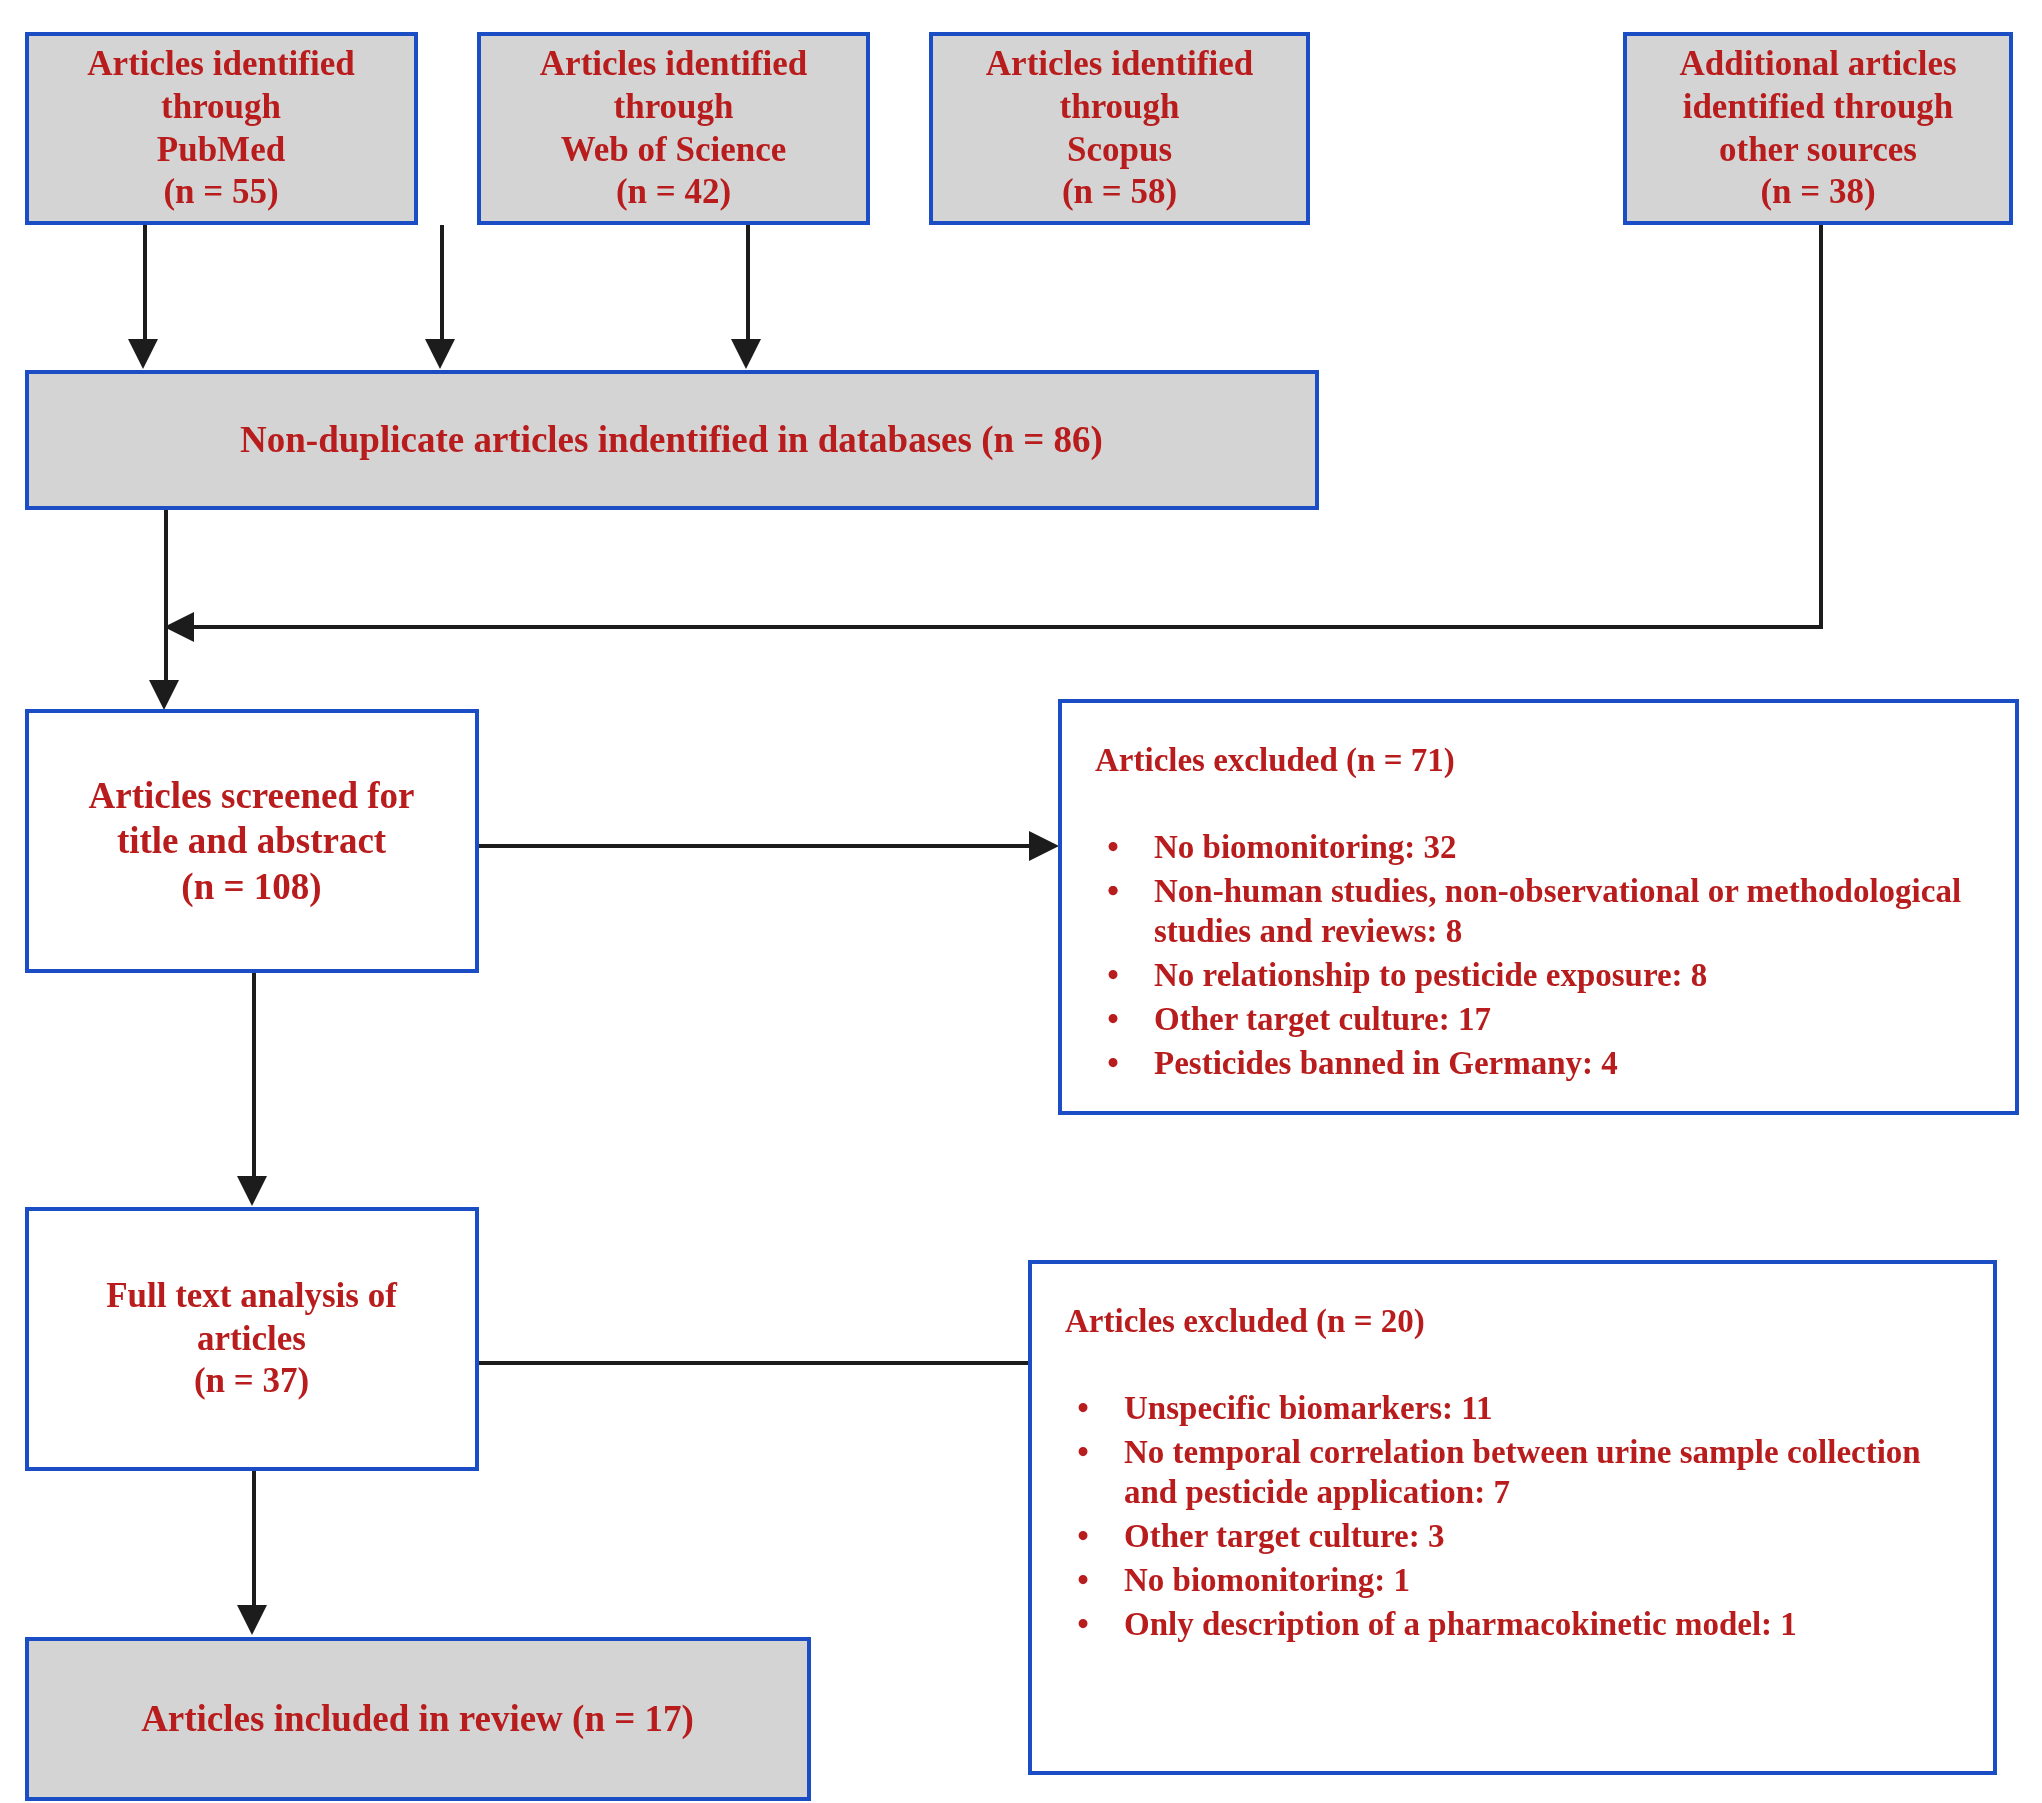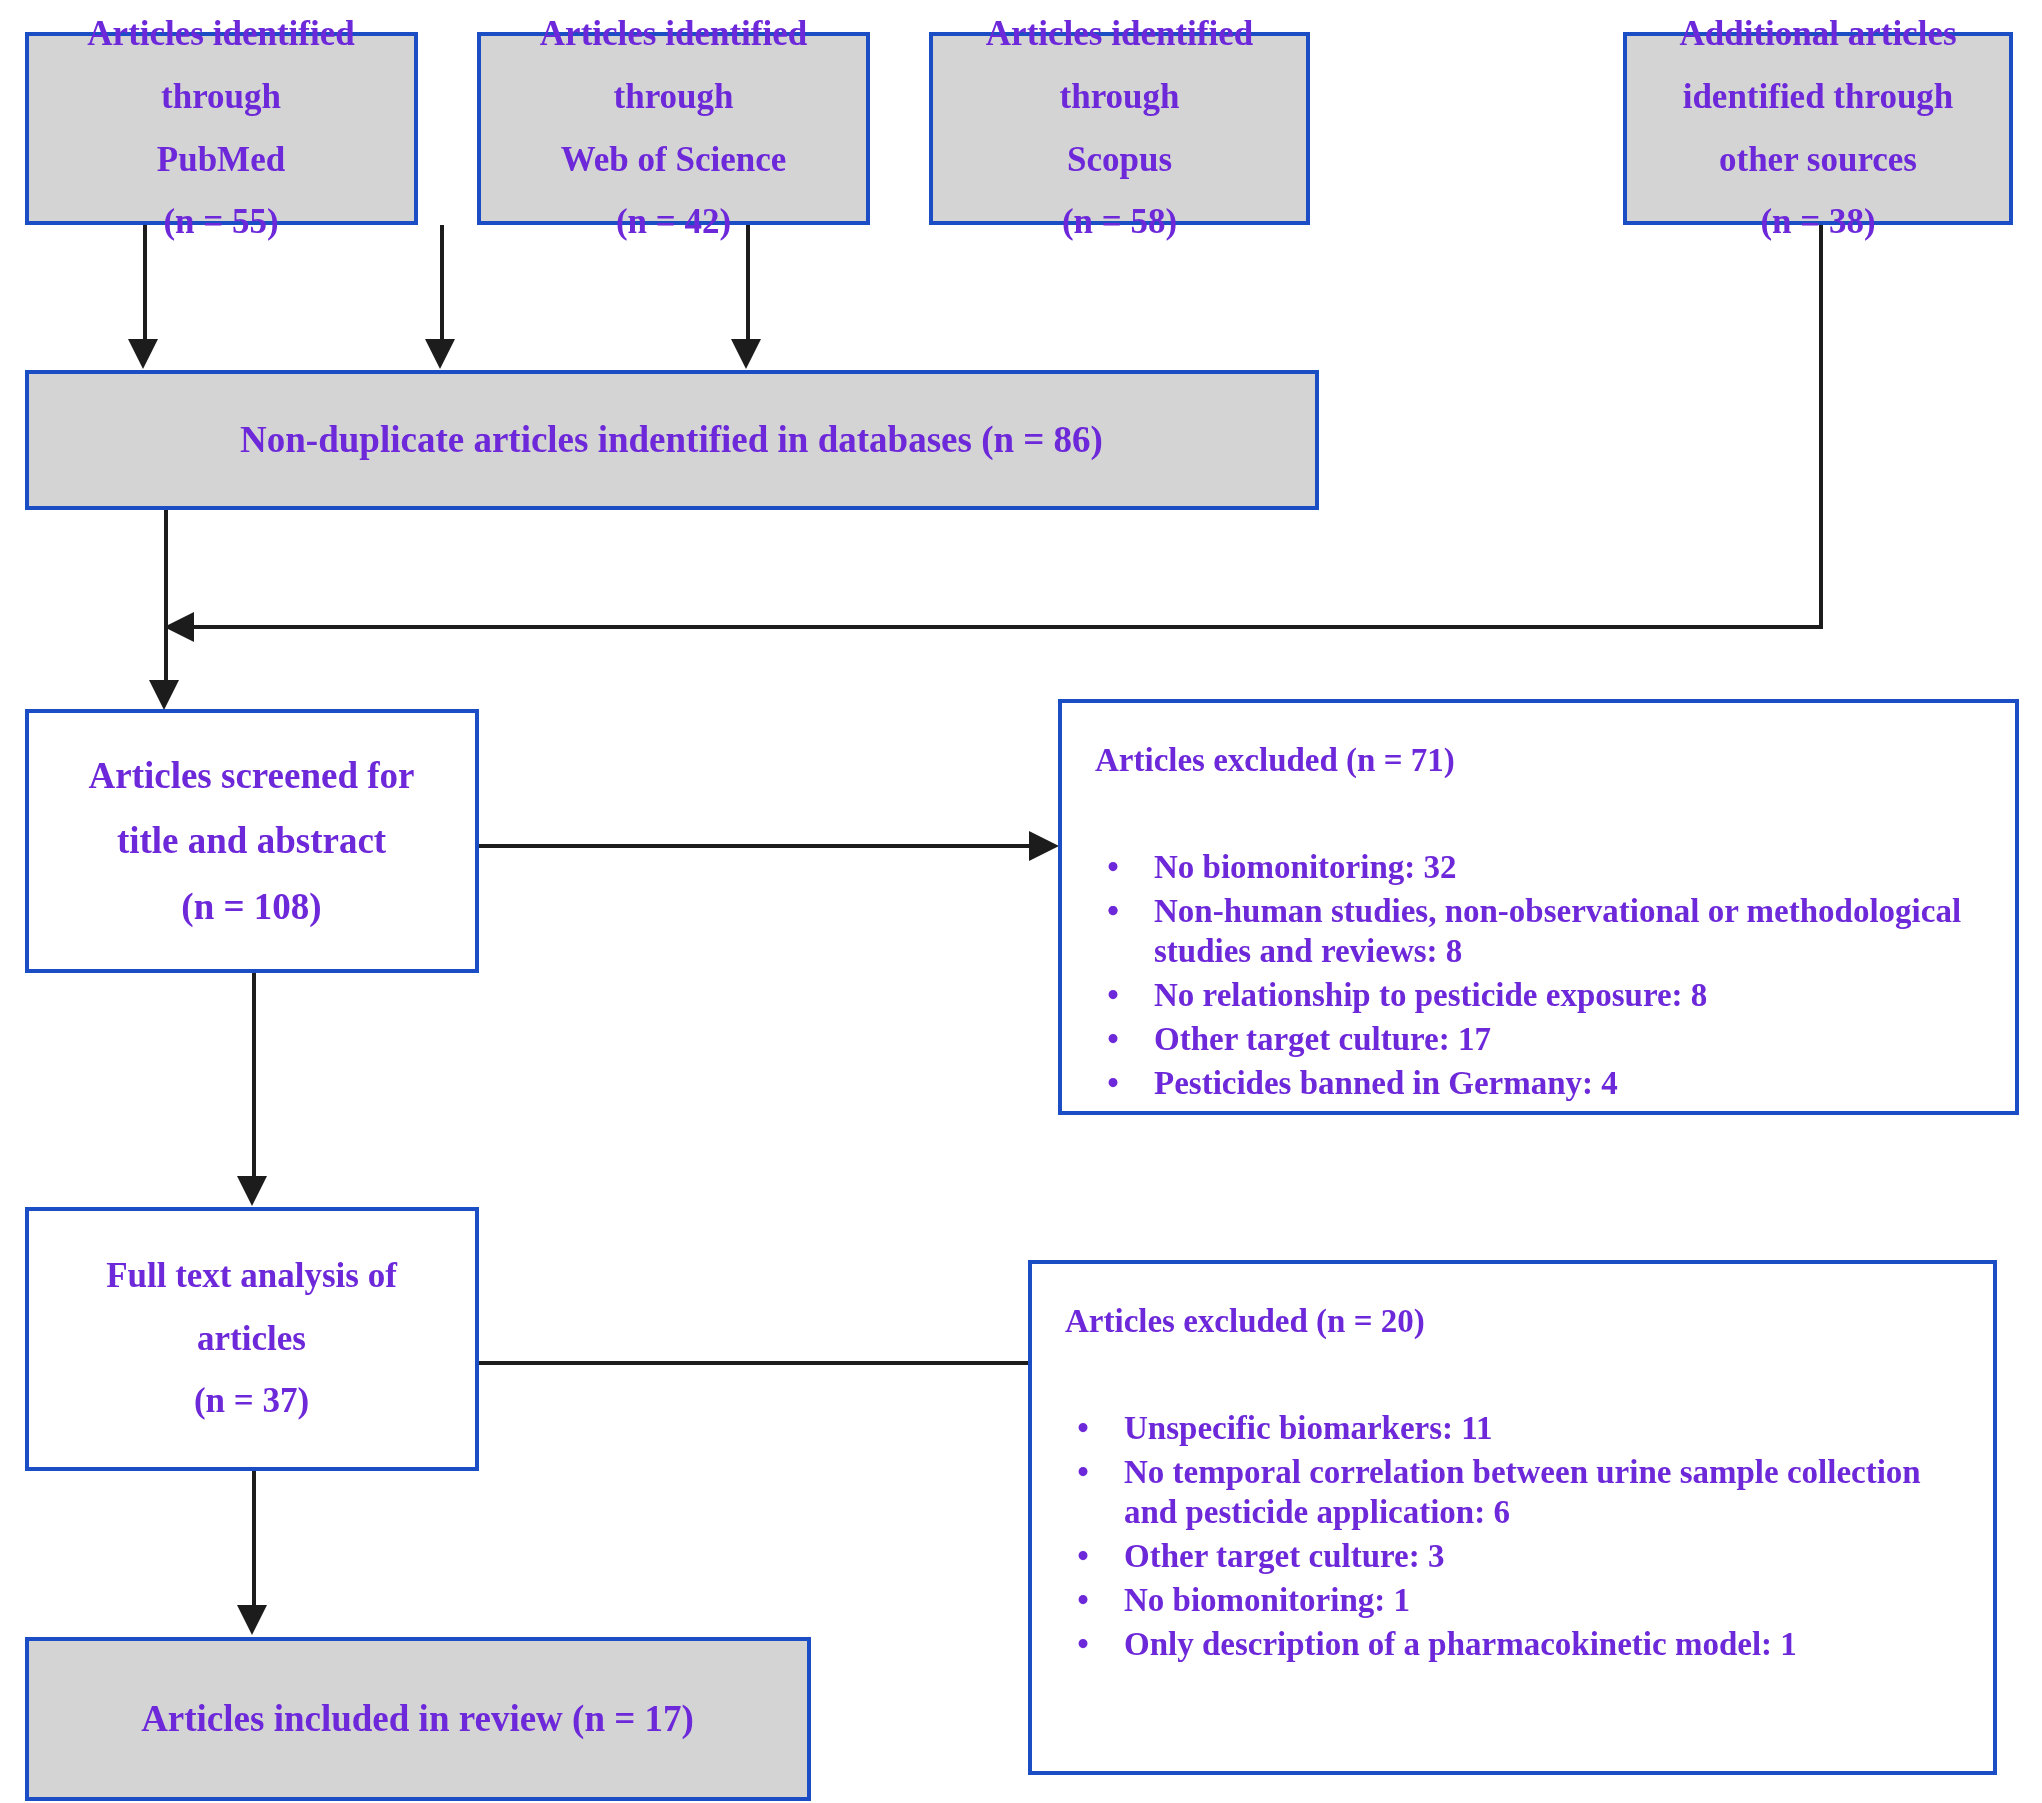--- a/index.html
+++ b/index.html
@@ -20,22 +20,21 @@
     position:absolute;
     box-sizing:border-box;
     border:4.4px solid #1b4ec4;
     display:flex;
     flex-direction:column;
     align-items:center;
     justify-content:center;
     text-align:center;
     font-weight:bold;
     line-height:1.22;
-    color:#6d28d9;
-    gap:20px;
+    color:#b91c1c;
   }
   .box.gray{background:#d4d4d4;}
   .box.white{background:#ffffff;}
   .box .ln{display:block;white-space:nowrap;}
 
   
   .src{font-size:35px;}
   #box-pubmed   {left:24.5px;   top:32px;  width:393px; height:193px;}
   #box-wos      {left:477px;  top:32px;  width:393px; height:193px;}
   #box-scopus   {left:929px; top:32px;  width:381px; height:193px;}
@@ -228,21 +227,21 @@
 
   <div class="box white excl" id="box-excl2">
     <span class="hdr">Articles excluded (n = 20)</span>
     <ul>
       <li>
         <span class="bullet">•</span>
         <span>Unspecific biomarkers: 11</span>
       </li>
       <li>
         <span class="bullet">•</span>
-        <span>No temporal correlation between urine sample collection and pesticide application: 6</span>
+        <span>No temporal correlation between urine sample collection and pesticide application: 7</span>
       </li>
       <li>
         <span class="bullet">•</span>
         <span>Other target culture: 3</span>
       </li>
       <li>
         <span class="bullet">•</span>
         <span>No biomonitoring: 1</span>
       </li>
       <li>

